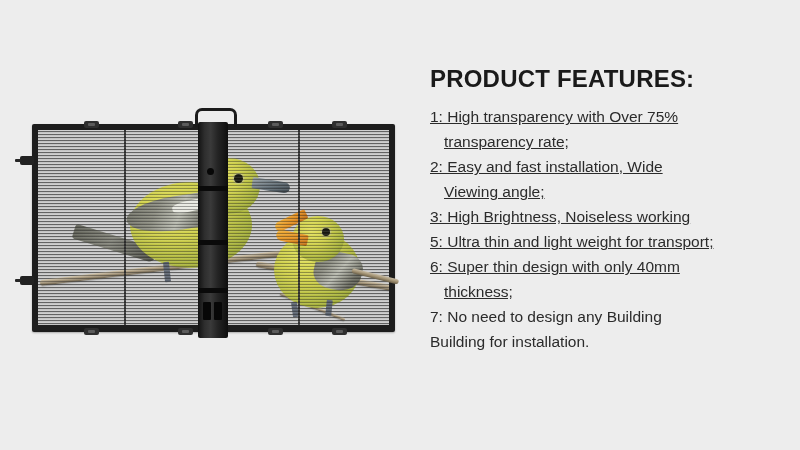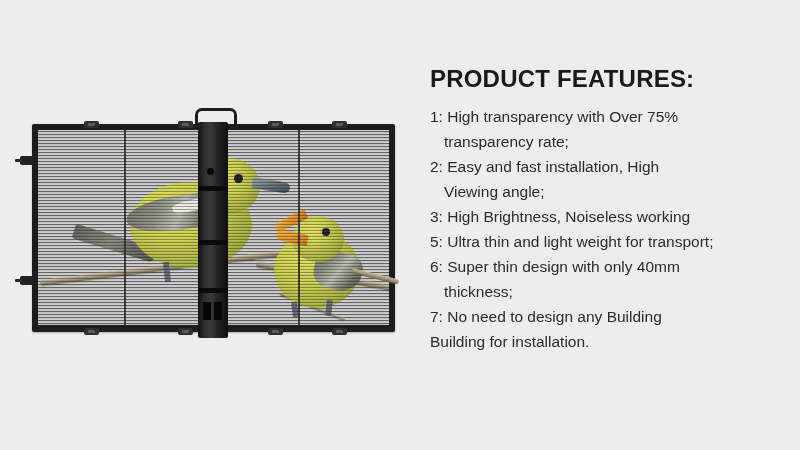--- a/index.html
+++ b/index.html
@@ -264,20 +264,21 @@
     color: #2b2b2b;
     line-height: 25px;
     margin: 0;
     padding: 0;
     white-space: pre-line;
   }
   
   .feature-item.indent {
     padding-left: 14px;
     text-indent: -14px;
+    text-decoration: underline;
   }
   
   .feature-item.flush {
     padding-left: 0;
     text-indent: 0;
   }
 </style>
 </head>
 <body style="background: rgb(237, 237, 237);">
 
@@ -371,21 +372,21 @@
     <div class="branch-overhang"></div>
   </div>
 
   <div class="features">
     <h1 class="features-title">PRODUCT FEATURES:</h1>
 
     <ul class="feature-list">
       <li class="feature-item indent"><span>1: High transparency with Over 75%</span>
 <span>transparency rate;</span></li>
 
-      <li class="feature-item indent"><span>2: Easy and fast installation, High</span>
+      <li class="feature-item indent"><span>2: Easy and fast installation, Wide</span>
 <span>Viewing angle;</span></li>
 
       <li class="feature-item indent"><span>3: High Brightness, Noiseless working</span></li>
 
 
       <li class="feature-item indent"><span>5: Ultra thin and light weight for transport;</span></li>
 
       <li class="feature-item indent"><span>6: Super thin design with only 40mm</span>
 <span>thickness;</span></li>
 

